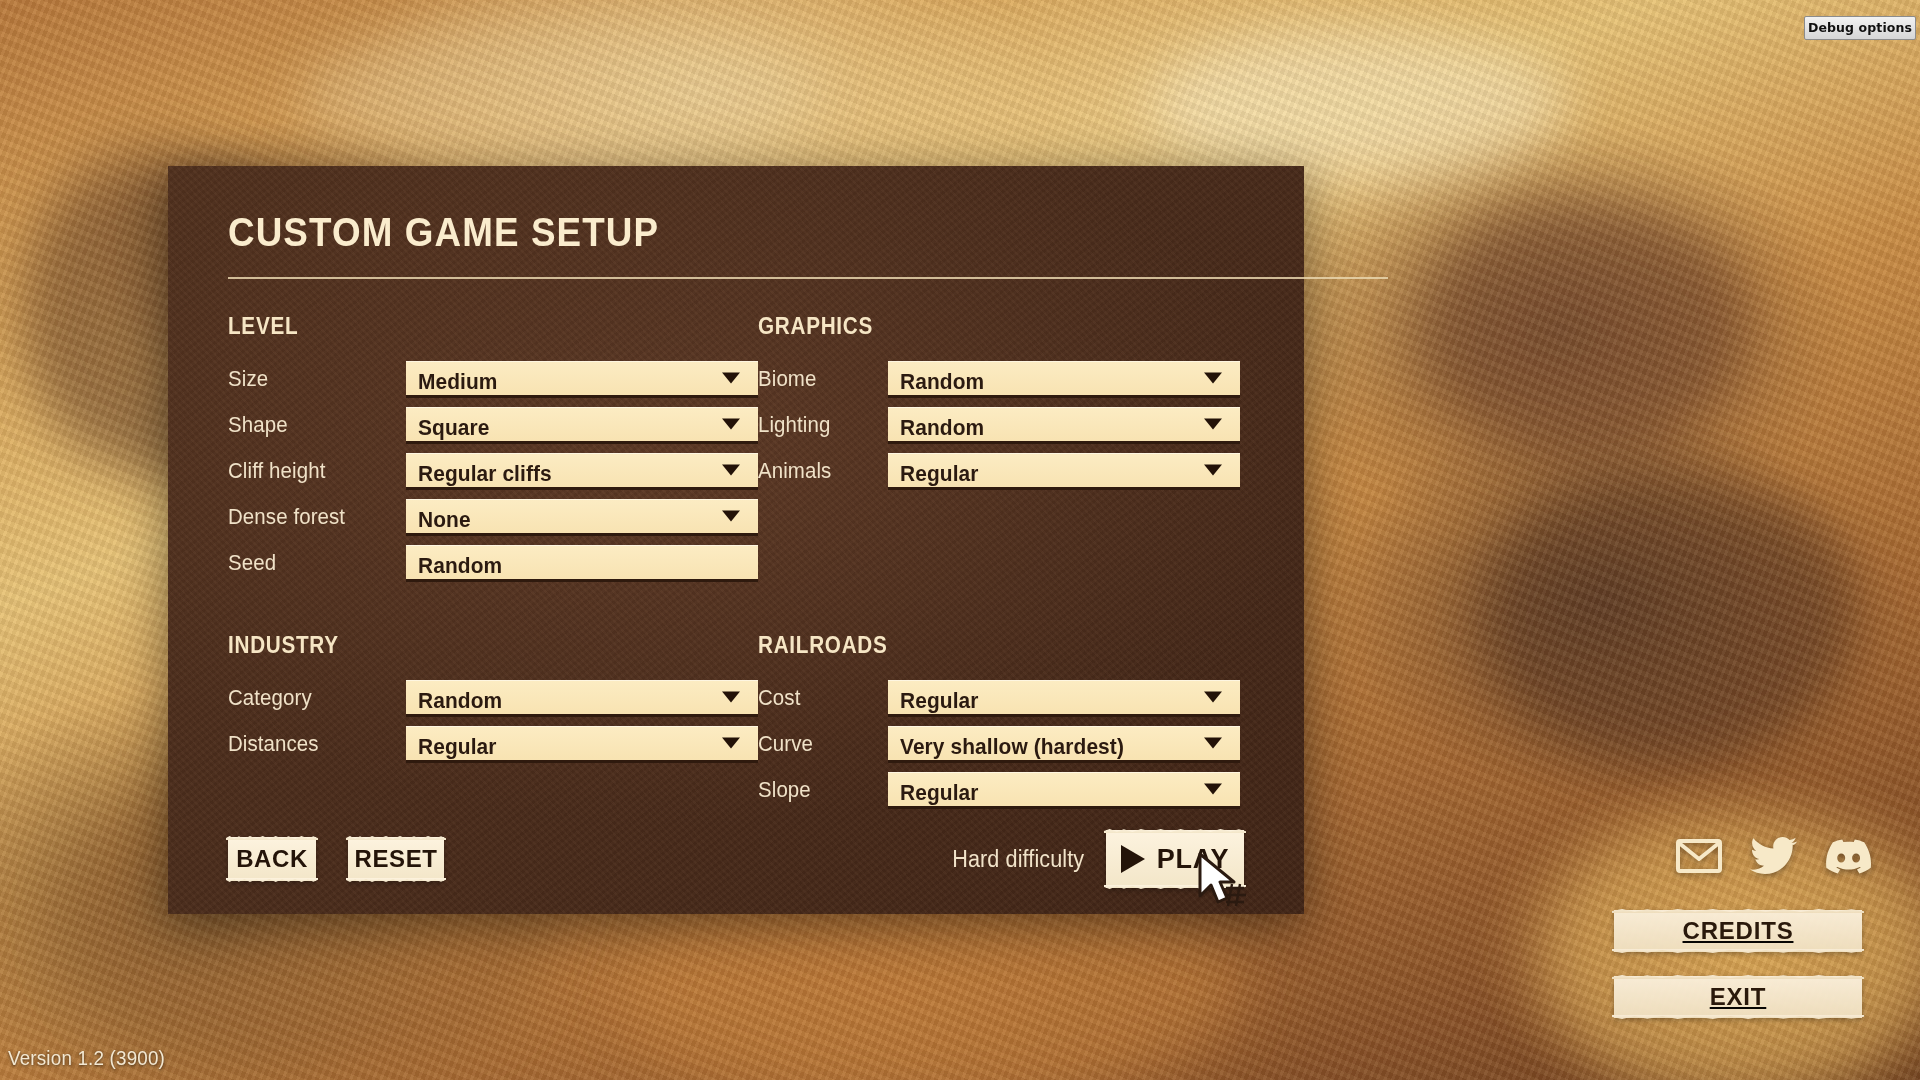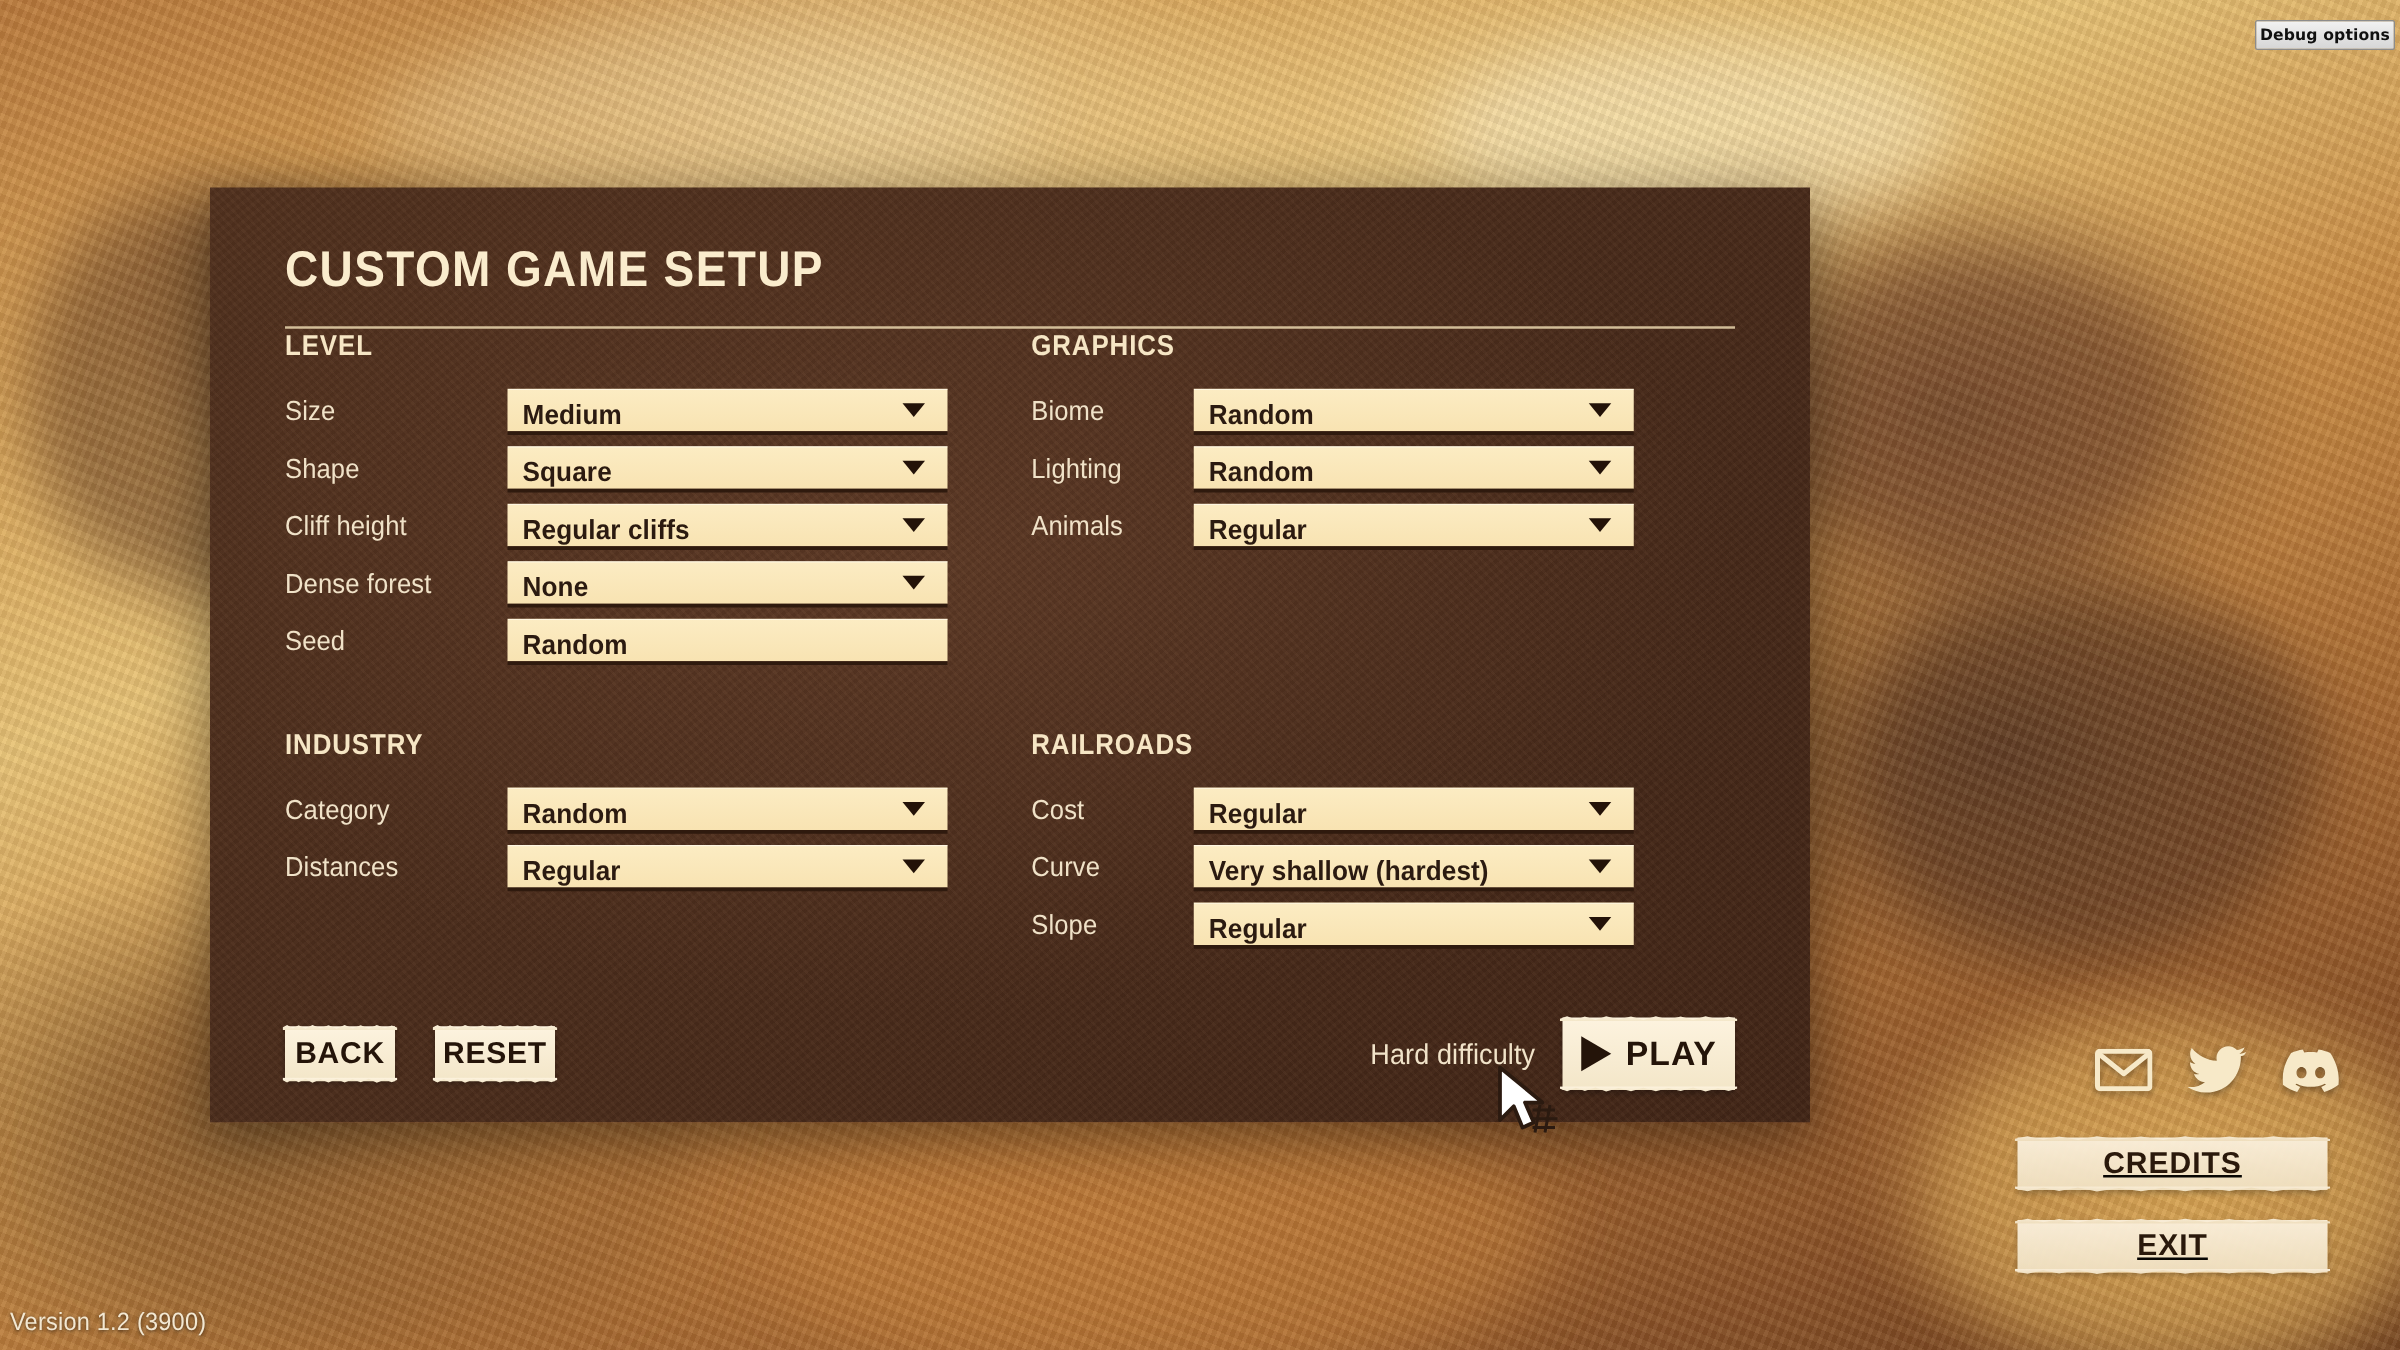--- a/index.html
+++ b/index.html
@@ -55,22 +55,22 @@
     color: #101010;
     padding: 3px 3px 4px;
     font-family: "DejaVu Sans", sans-serif;
     letter-spacing: .1px;
   }
 
   
   #panel {
     position: absolute;
     left: 168px;
-    top: 150px;
-    width: 1280px;
+    top: 166px;
+    width: 1136px;
     height: 748px;
     background:
       radial-gradient(ellipse 900px 500px at 45% 40%, rgba(106,66,44,.55), rgba(106,66,44,0) 72%),
       linear-gradient(135deg, #50301e 0%, #4a2c1c 40%, #412517 100%);
     box-shadow: 0 10px 48px rgba(0,0,0,.45);
   }
   #panel::after {
     content: "";
     position: absolute;
     inset: 0;
@@ -95,21 +95,21 @@
 
   #title-rule {
     height: 2px;
     background: #e9d6ae;
     margin: 22px 0 0 0;
     width: 1160px;
     opacity: .85;
   }
 
   
-  .cols { display: flex; gap: 17px; }
+  .cols { display: flex; gap: 0; margin-top: 34px; }
   .col { width: 580px; }
   .col.right { width: 560px; }
 
   .section-head {
     color: #f6e6c5;
     font-size: 23px;
     font-weight: bold;
     letter-spacing: .8px;
     transform: scaleX(.9);
     transform-origin: left center;

